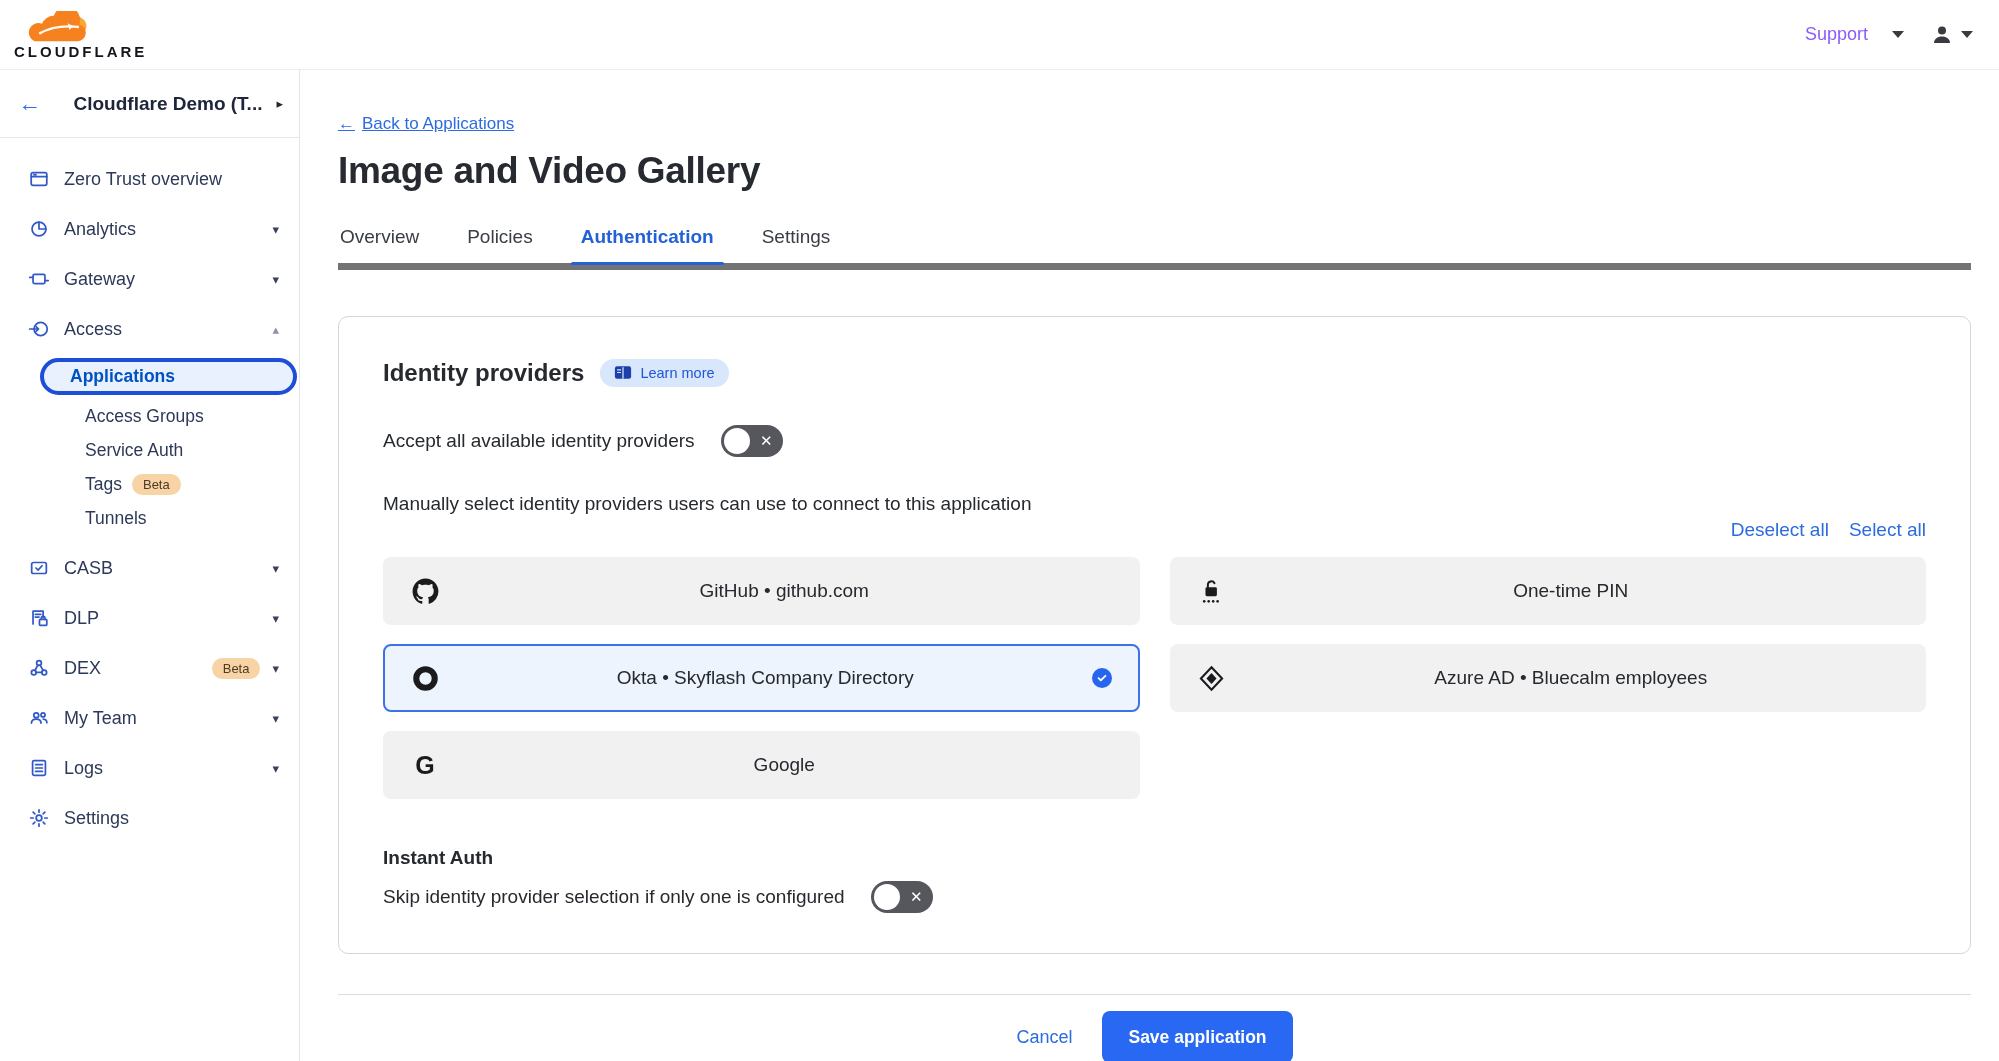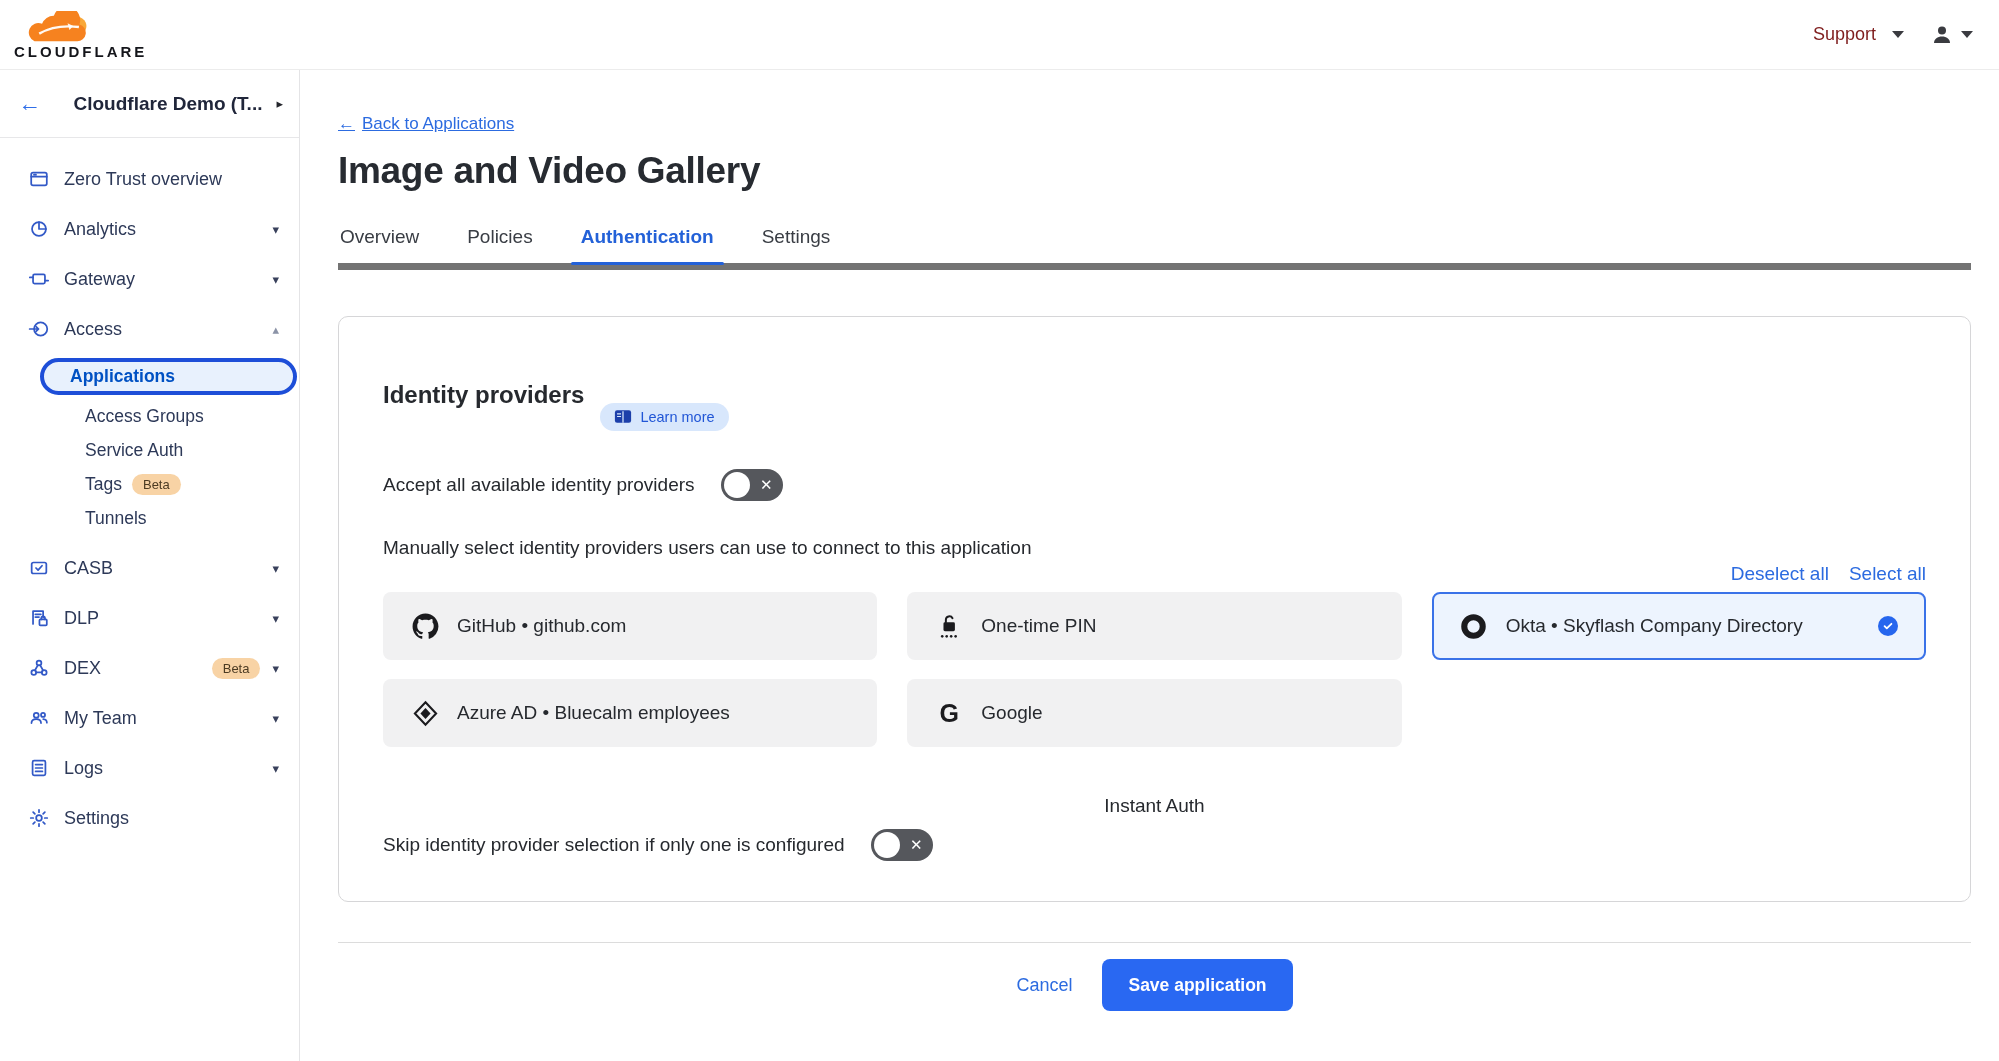--- a/index.html
+++ b/index.html
@@ -6,21 +6,21 @@
   html,body { background:#f3f4f6; }
   body { font-family:"Liberation Sans","DejaVu Sans",sans-serif; color:#2a2e35; }
   .page { position:relative; width:1999px; height:1061px; background:#fff; overflow:hidden; }
 
   
   .topbar { position:absolute; top:0; left:0; width:100%; height:70px; background:#fff;
             border-bottom:1px solid #ececec; display:flex; align-items:center; justify-content:space-between; z-index:5; }
   .brand { display:flex; flex-direction:column; align-items:flex-start; padding-left:14px; margin-top:2px; }
   .brand-text { font-size:15px; font-weight:800; letter-spacing:3px; color:#14151a; margin-top:-2px; }
   .topbar-right { display:flex; align-items:center; gap:26px; padding-right:26px; }
-  .support { display:flex; align-items:center; gap:16px; font-size:18px; color:#7f1d1d; cursor:pointer; }
+  .support { display:flex; align-items:center; gap:24px; font-size:18px; color:#8b5cf6; cursor:pointer; }
   .tri-down { width:0; height:0; border-left:6px solid transparent; border-right:6px solid transparent; border-top:7px solid #3a3b40; }
   .account-menu { display:flex; align-items:center; gap:7px; cursor:pointer; }
 
   
   .sidebar { position:absolute; top:70px; left:0; width:300px; height:991px; background:#fff; border-right:1px solid #e4e4e6; }
   .side-head { height:68px; display:flex; align-items:center; padding:0 16px 0 18px; border-bottom:1px solid #e7e7e9; gap:14px; }
   .back-arrow { color:#2f6ee8; font-size:23px; line-height:1; cursor:pointer; }
   .side-head-label { font-size:19px; font-weight:700; color:#20263a; white-space:nowrap; overflow:hidden; flex:1;text-align:right; }
   .side-head-caret { color:#24262c; font-size:13px; cursor:pointer; }
   .nav { padding-top:16px; }
@@ -43,43 +43,43 @@
 
   .tabs { margin-top:28px; display:flex; gap:44px; border-bottom:7px solid #737373; width:1633px; }
   .tab { font-size:19px; color:#393d44; font-weight:500; padding:6px 2px 15px; cursor:pointer; position:relative; }
   .tab.active { color:#2361d8; font-weight:600; }
   .tab.active::after { content:""; position:absolute; left:-8px; right:-8px; bottom:-2px; height:3px; background:#2361d8; border-radius:2px; }
 
   .card { margin-top:46px; width:1633px; border:1px solid #d6d6d8; border-radius:10px; padding:42px 44px 40px; background:#fff; }
   .card-head { display:flex; align-items:center; gap:16px; }
   .card-title { font-size:24px; font-weight:700; color:#26292e; }
   .learn-pill { display:inline-flex; align-items:center; gap:8px; background:#d8e7fc; border-radius:999px;
-                padding:6px 14px; font-size:14.5px; color:#2156d6; cursor:pointer;margin-top:44px; }
+                padding:6px 14px; font-size:14.5px; color:#2156d6; cursor:pointer; }
 
   .toggle-row { display:flex; align-items:center; gap:26px; margin-top:38px; }
   .toggle-label { font-size:19px; color:#26292e; }
   .toggle { position:relative; width:62px; height:32px; background:#55575c; border-radius:16px; cursor:pointer; flex-shrink:0; }
   .toggle .knob { position:absolute; left:3px; top:3px; width:26px; height:26px; border-radius:50%; background:#fff; }
   .toggle .x { position:absolute; right:10px; top:50%; transform:translateY(-52%); color:#fff; font-size:15px; }
 
   .manual-label { margin-top:36px; font-size:19px; color:#26292e; }
 
   .select-links { display:flex; justify-content:flex-end; gap:20px; margin-top:4px; }
   .select-links span { font-size:19px; color:#2c6be0; cursor:pointer; }
 
-  .provider-grid { margin-top:7px; display:grid; grid-template-columns:1fr 1fr 1fr; column-gap:30px; row-gap:19px; }
+  .provider-grid { margin-top:16px; display:grid; grid-template-columns:1fr 1fr; column-gap:30px; row-gap:19px;text-align:center; }
   .tile { height:68px; background:#f1f1f2; border-radius:8px; display:flex; align-items:center;
           padding:0 26px; gap:18px; cursor:pointer; border:2px solid transparent; }
   .tile.selected { background:#edf4fe; border-color:#3a72e8; }
   .tile-name { font-size:19px; color:#26292e; flex:1; }
   .tile-icon { width:28px; height:28px; display:flex; align-items:center; justify-content:center; flex-shrink:0; }
   .check-badge { width:20px; height:20px; border-radius:50%; background:#2666ee; display:flex; align-items:center; justify-content:center; flex-shrink:0; }
   .g-glyph { font-size:25px; font-weight:800; color:#1b1b1e; line-height:1; }
 
-  .instant-head { margin-top:48px; font-size:19px; font-weight:400; color:#26292e;text-align:center; }
+  .instant-head { margin-top:48px; font-size:19px; font-weight:700; color:#26292e; }
   .instant-row { display:flex; align-items:center; gap:26px; margin-top:12px; }
 
   .footer-rule { width:1633px; border-top:1px solid #dcdcdc; margin-top:40px; }
   .footer { width:1633px; display:flex; justify-content:center; align-items:center; gap:30px; margin-top:16px; }
   .cancel-link { font-size:18px; color:#2c6be0; cursor:pointer; }
   .save-btn { height:52px; padding:0 26px; background:#2968f2; border:none; border-radius:8px;
               color:#fff; font-size:17.5px; font-weight:600; font-family:inherit; cursor:pointer; }
 </style>
 </head>
 <body>

